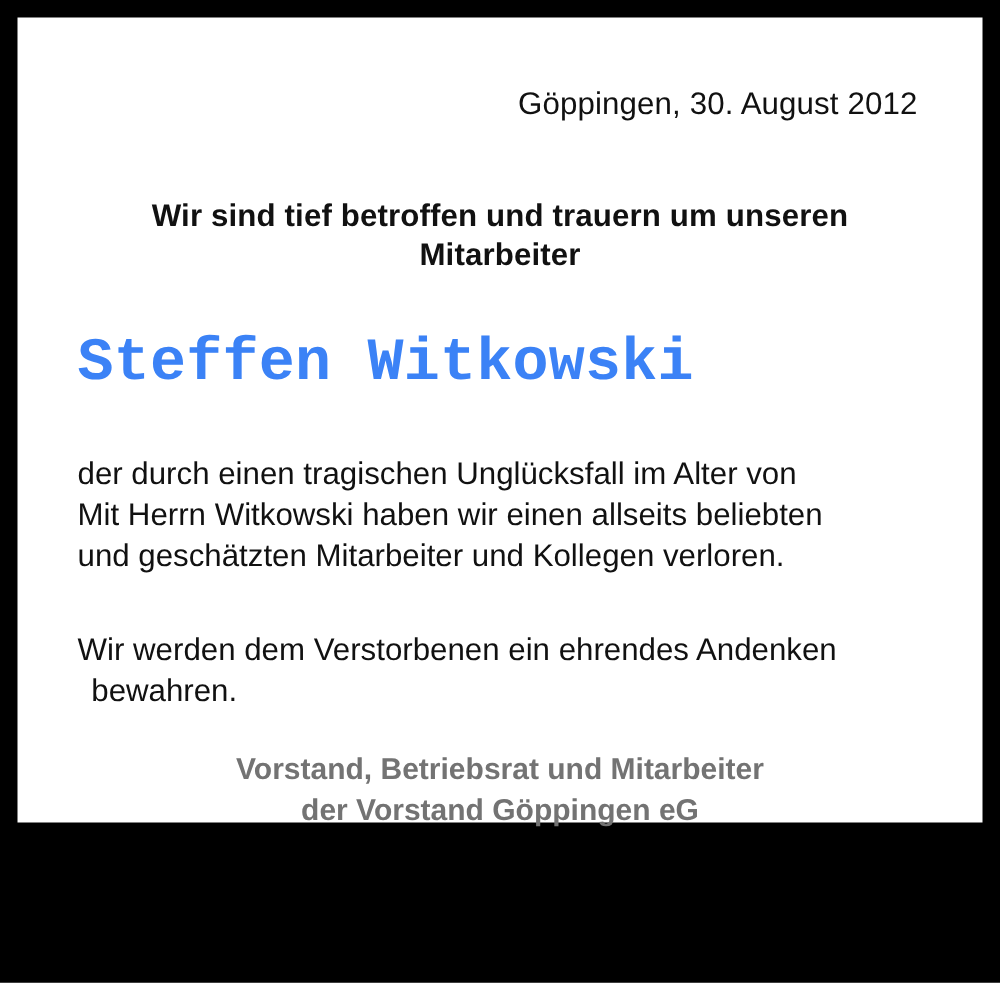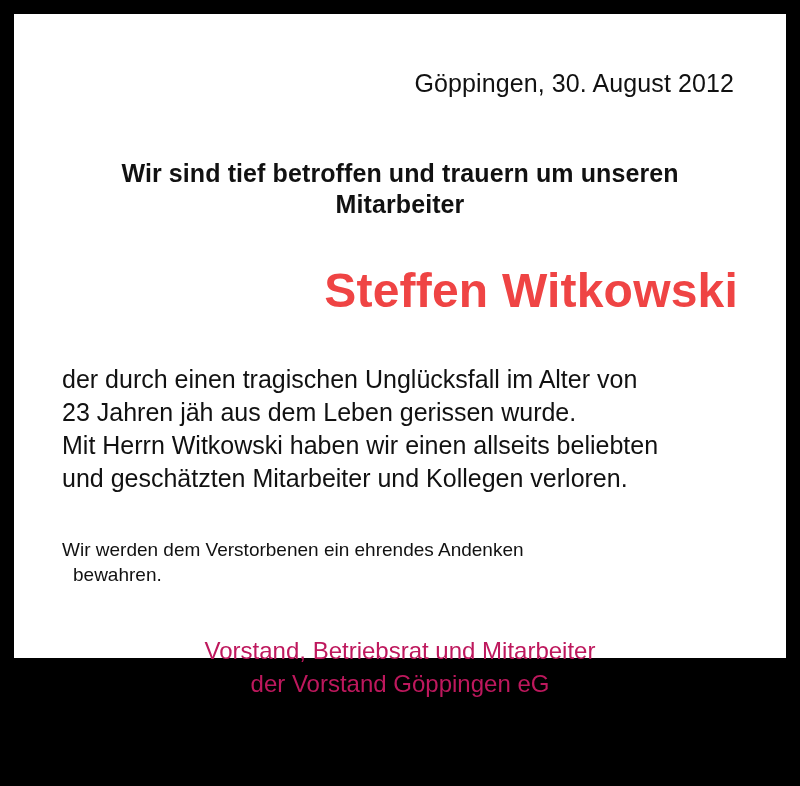--- a/index.html
+++ b/index.html
@@ -43,83 +43,83 @@
     margin-top: 60px;
     font-size: 25px;
     color: #111111;
     text-align: center;
     line-height: 1.25;
     letter-spacing: 0.1px;
     font-weight: bold;
   }
   .deceased-name {
     margin-top: 44px;
-    text-align: right;
+    text-align: left;
     font-size: 48px;
     font-weight: bold;
-    color: #ef4444;
+    color: #3b82f6;
     letter-spacing: 0.2px;
     line-height: 1.1;
+    font-family: Liberation Mono, monospace;
   }
   .body-block {
     margin-top: 46px;
     font-size: 25px;
     color: #111111;
     line-height: 1.32;
     text-align: justify;
     text-justify: inter-word;
   }
   .body-block p {
     margin: 0;
   }
   .body-block p.last-line {
     text-align: left;
   }
   .closing-block {
     margin-top: 42px;
-    font-size: 19px;
+    font-size: 25px;
     color: #111111;
     line-height: 1.32;
     text-align: justify;
     text-justify: inter-word;
   }
   .closing-block p {
     margin: 0;
   }
   .closing-block p.last-line {
     text-align: left;
     margin-left: 11px;
   }
   .signature {
-    margin-top: 48px;
+    margin-top: 30px;
     text-align: center;
     font-size: 24px;
-    font-weight: normal;
-    color: #be185d;
+    font-weight: bold;
+    color: #737373;
     line-height: 1.35;
   }
   .signature div {
     white-space: nowrap;
   }
 </style>
 </head>
 <body>
 
 <div class="obituary-frame">
   <div class="obituary-card">
 
     <div class="dateline">Göppingen, 30. August 2012</div>
 
     <div class="intro">Wir sind tief betroffen und trauern um unseren Mitarbeiter</div>
 
     <div class="deceased-name">Steffen Witkowski</div>
 
     <div class="body-block">
       <p>der durch einen tragischen Unglücksfall im Alter von</p>
-      <p class="last-line">23 Jahren jäh aus dem Leben gerissen wurde.</p>
       <p>Mit Herrn Witkowski haben wir einen allseits beliebten</p>
       <p class="last-line">und geschätzten Mitarbeiter und Kollegen verloren.</p>
     </div>
 
     <div class="closing-block">
       <p>Wir werden dem Verstorbenen ein ehrendes Andenken</p>
       <p class="last-line">bewahren.</p>
     </div>
 
     <div class="signature">

